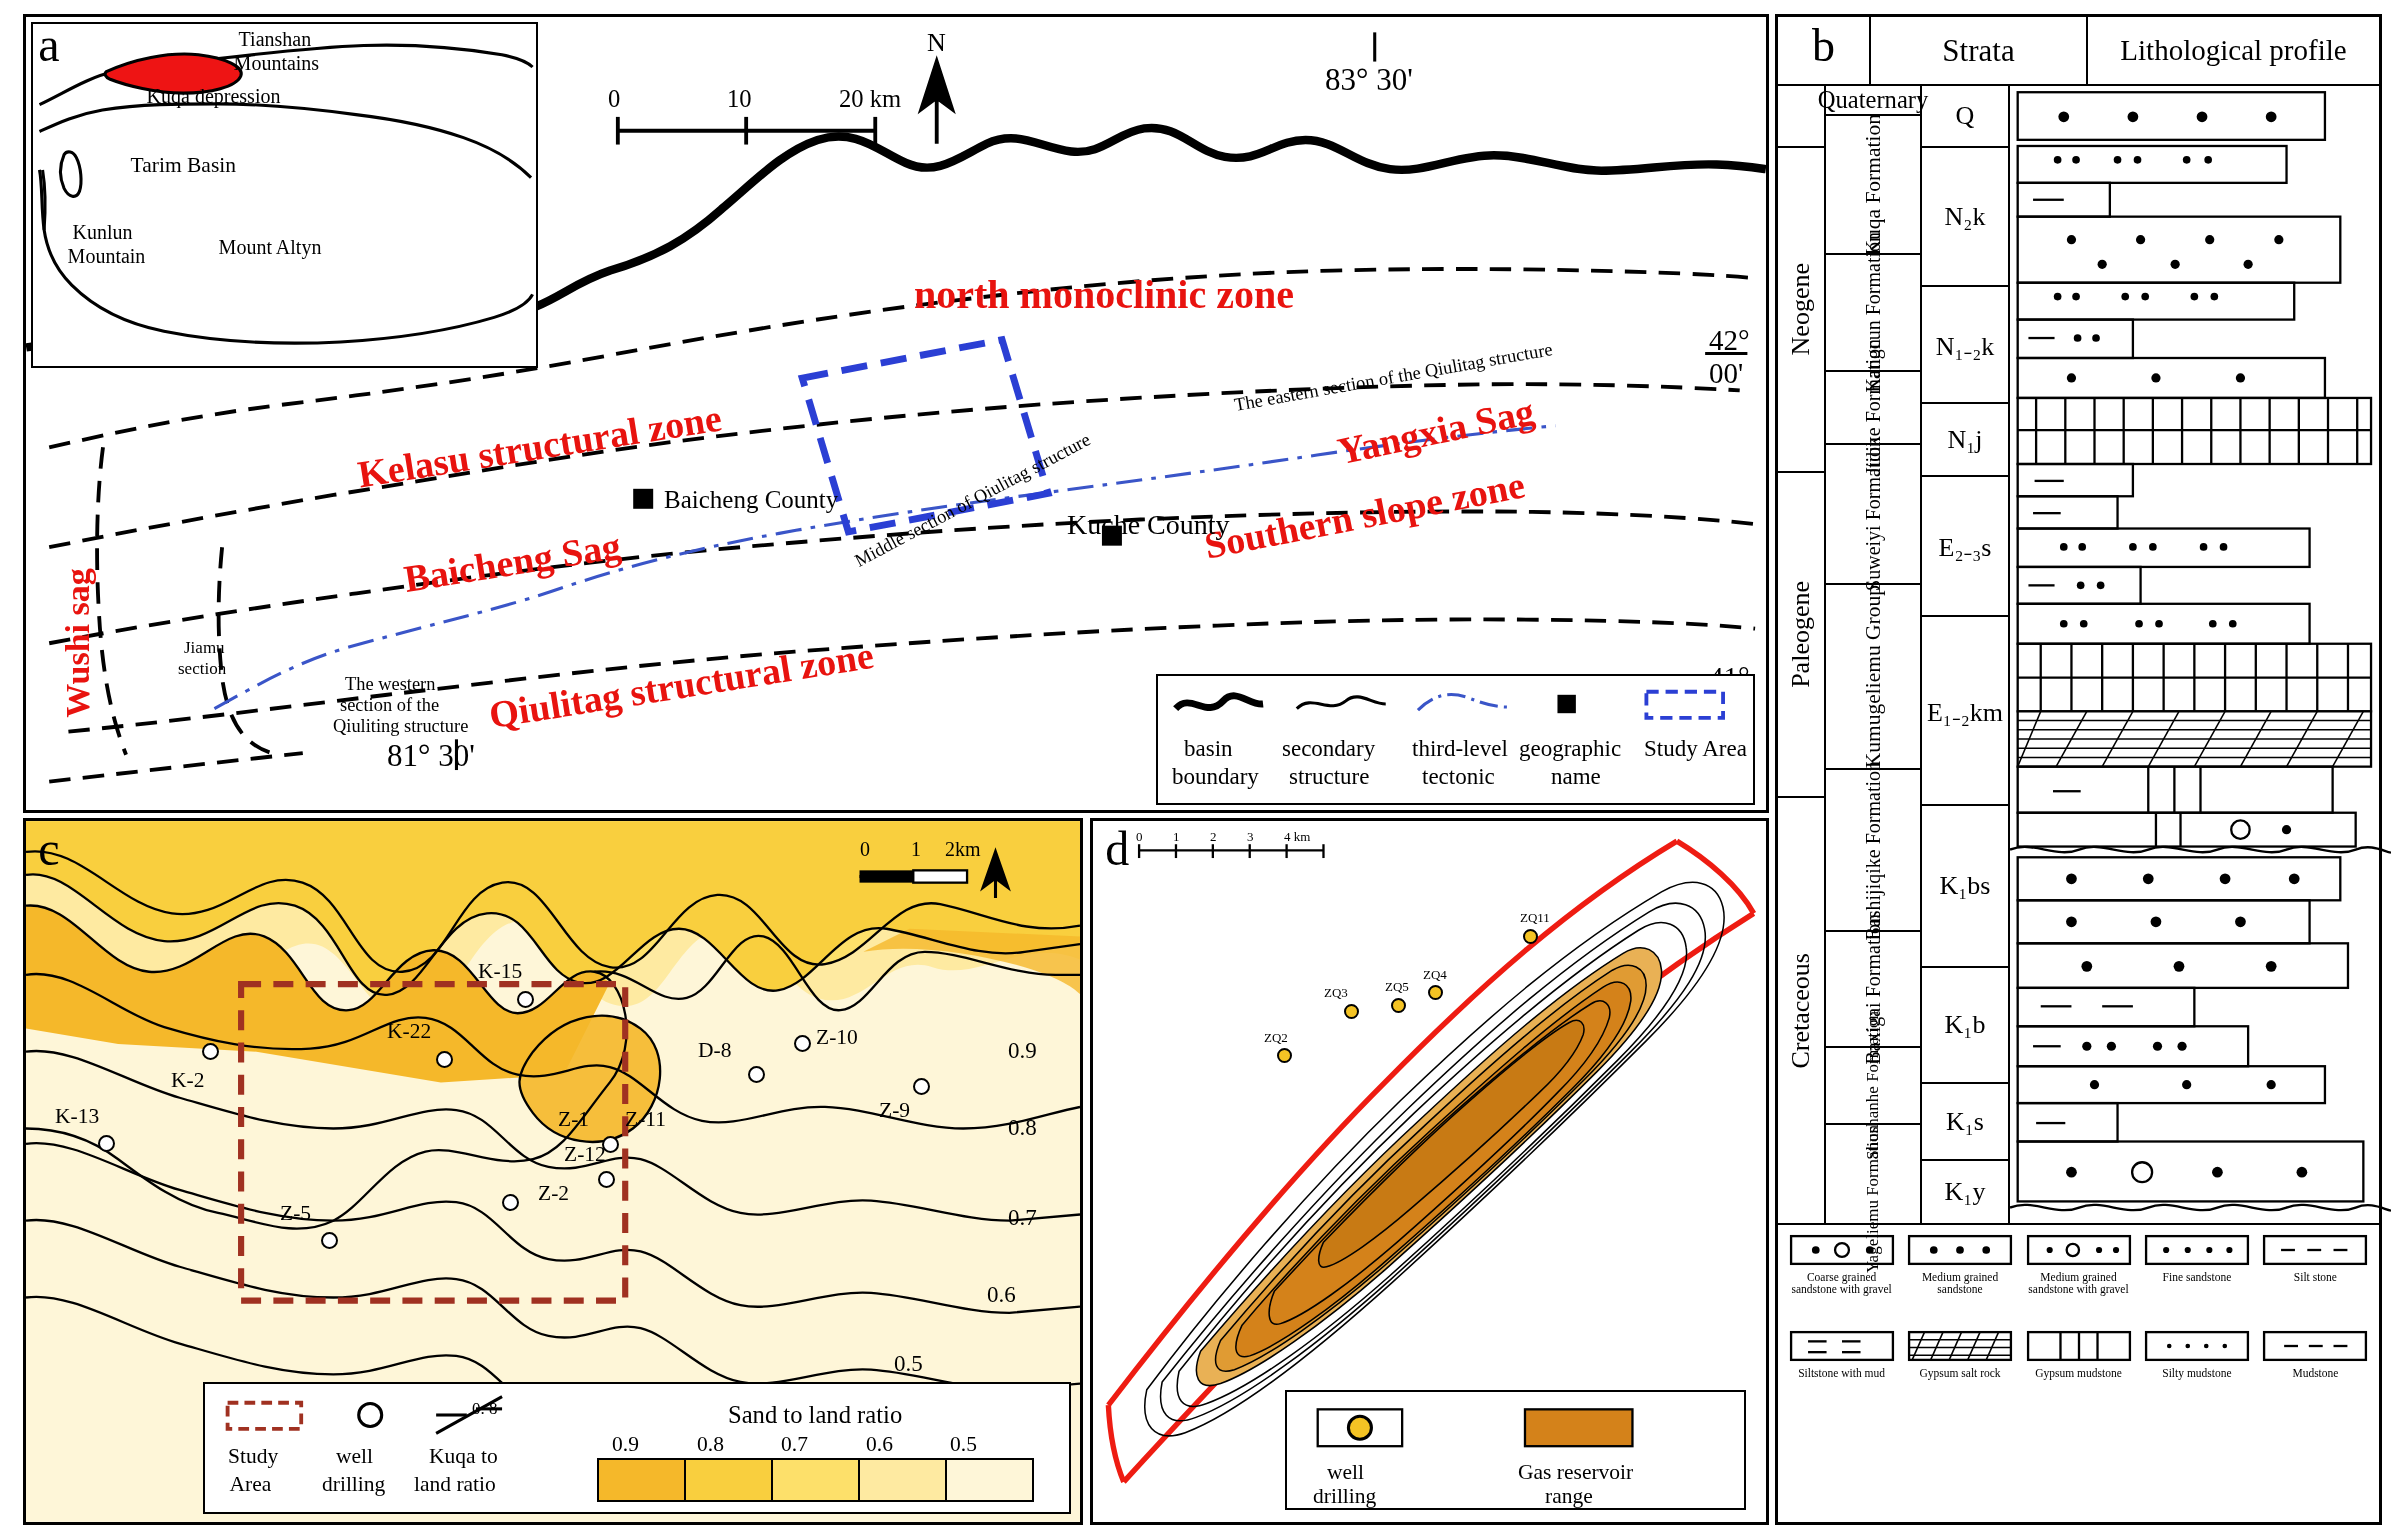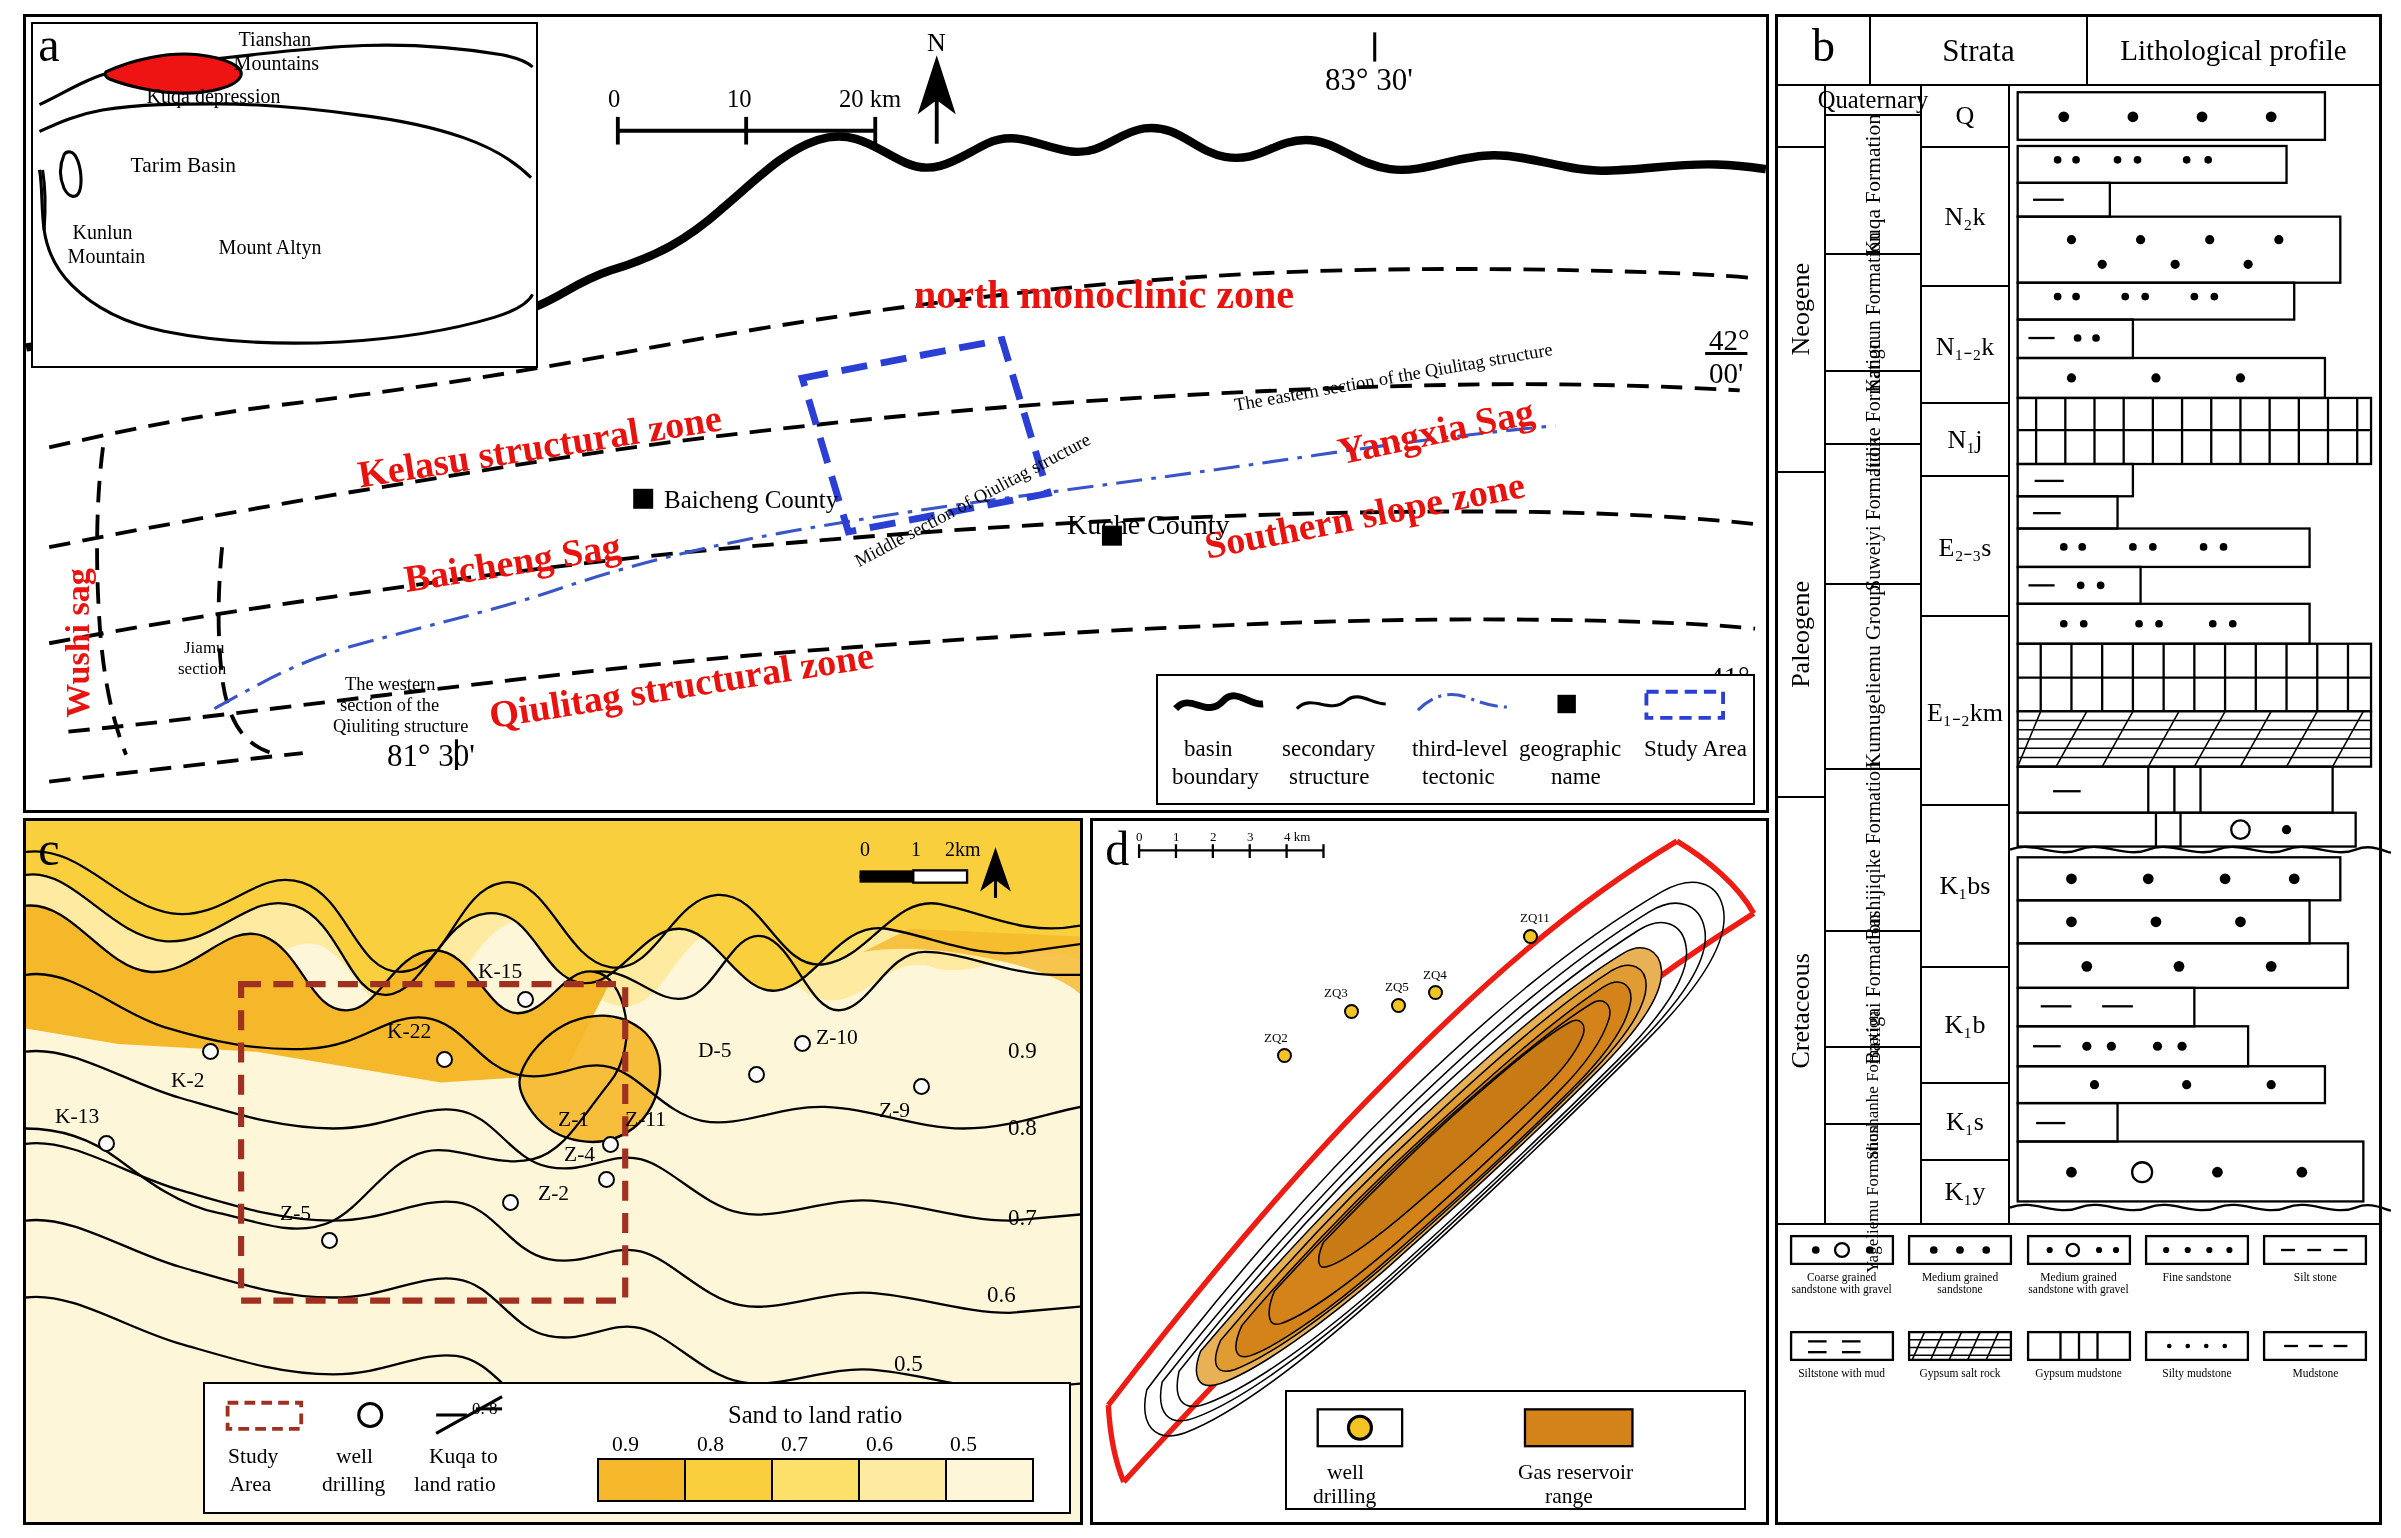--- a/index.html
+++ b/index.html
@@ -187,30 +187,30 @@
 
       <div class="well-circ" style="left:491px;top:170px"></div>
       <div class="wname" style="left:452px;top:138px">K-15</div>
       <div class="well-circ" style="left:410px;top:230px"></div>
       <div class="wname" style="left:361px;top:198px">K-22</div>
       <div class="well-circ" style="left:176px;top:222px"></div>
       <div class="wname" style="left:145px;top:247px">K-2</div>
       <div class="well-circ" style="left:72px;top:314px"></div>
       <div class="wname" style="left:29px;top:283px">K-13</div>
       <div class="well-circ" style="left:722px;top:245px"></div>
-      <div class="wname" style="left:672px;top:217px">D-5</div>
+      <div class="wname" style="left:672px;top:217px">D-8</div>
       <div class="well-circ" style="left:768px;top:214px"></div>
       <div class="wname" style="left:790px;top:204px">Z-10</div>
       <div class="well-circ" style="left:887px;top:257px"></div>
       <div class="wname" style="left:853px;top:277px">Z-9</div>
       <div class="well-circ" style="left:576px;top:315px"></div>
       <div class="wname" style="left:532px;top:286px">Z-1</div>
       <div class="wname" style="left:599px;top:286px">Z-11</div>
       <div class="well-circ" style="left:572px;top:350px"></div>
-      <div class="wname" style="left:538px;top:321px">Z-4</div>
+      <div class="wname" style="left:538px;top:321px">Z-12</div>
       <div class="well-circ" style="left:476px;top:373px"></div>
       <div class="wname" style="left:512px;top:360px">Z-2</div>
       <div class="well-circ" style="left:295px;top:411px"></div>
       <div class="wname" style="left:254px;top:380px">Z-5</div>
 
       <div class="ctick" style="left:982px;top:217px">0.9</div>
       <div class="ctick" style="left:982px;top:294px">0.8</div>
       <div class="ctick" style="left:982px;top:384px">0.7</div>
       <div class="ctick" style="left:961px;top:461px">0.6</div>
       <div class="ctick" style="left:868px;top:530px">0.5</div>

